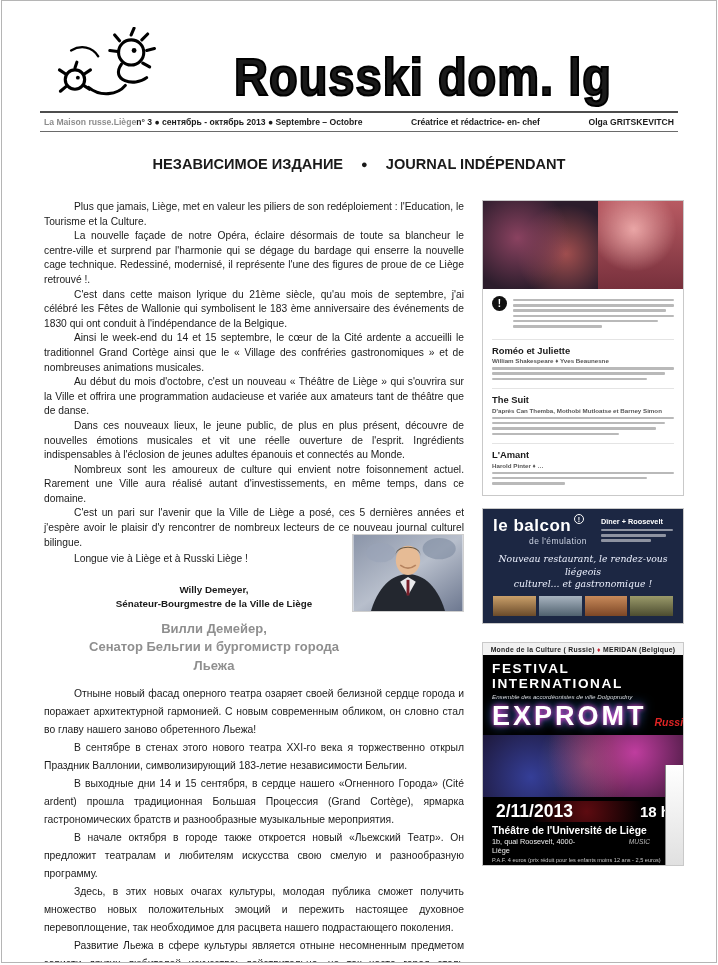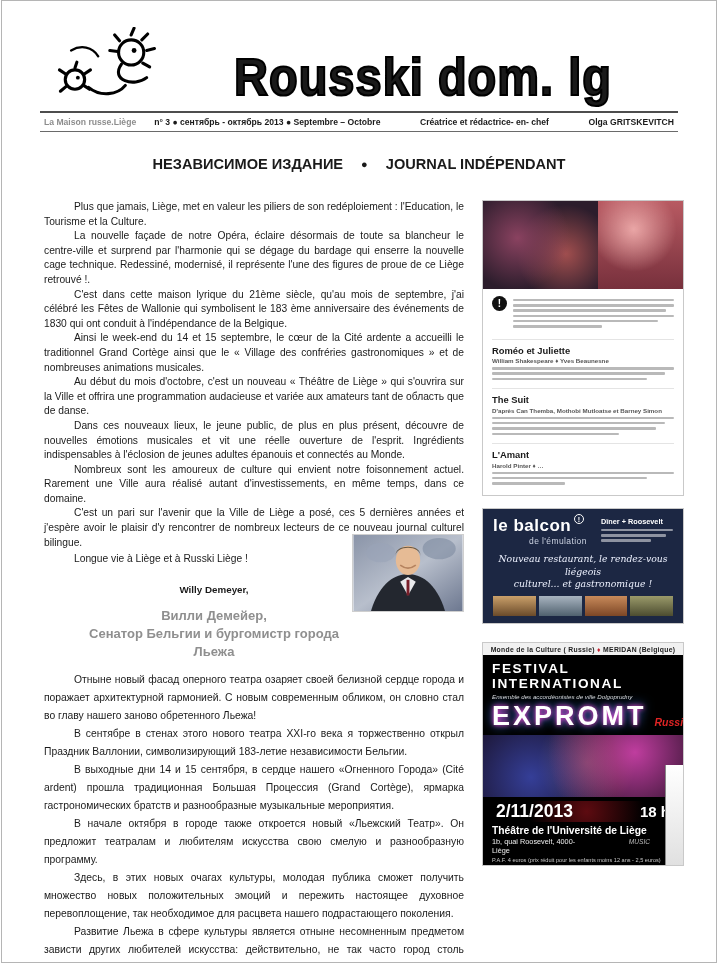--- a/index.html
+++ b/index.html
@@ -16,21 +16,21 @@
   .logo-box svg { width:126px; height:78px; display:block; }
   .title {
     flex:1; text-align:center; margin:0 0 2px 0; line-height:1;
     font-size:47px; font-weight:bold; letter-spacing:1px;
     -webkit-text-stroke:2px #000; transform:scaleY(1.1); transform-origin:bottom;
   }
   .rule-a { border-top:2px solid #4d4d4d; margin:0 38px; }
   .rule-b { border-top:1.5px solid #6a6a6a; margin:0 38px; }
   .meta { display:flex; justify-content:space-between; align-items:center;
           padding:4px 42px 4px 42px; font-size:8.6px; font-weight:bold; }
-  .meta-left { display:flex; gap:18px; }
+  .meta-left { display:flex; gap:0; }
   .meta-brand { color:#8d8d8d; }
   .headline { text-align:center; margin:24px 0 22px 0; font-size:14.6px; font-weight:bold; }
   .hl-dot { margin:0 18px; font-size:11px; position:relative; top:-1px; }
 
   
   .main { display:flex; gap:18px; padding:6px 36px 0 42px; }
   .col-left { width:420px; flex:none; }
   .para { font-size:10.25px; line-height:14.6px; text-align:justify; text-indent:30px; margin:0; }
   .ru-block .para { font-size:10.35px; line-height:18px; }
 
@@ -167,31 +167,32 @@
     <span>НЕЗАВИСИМОЕ ИЗДАНИЕ</span><span class="hl-dot">●</span><span>JOURNAL INDÉPENDANT</span>
   </div>
 
   <div class="main">
 
     <div class="col-left">
       <p class="para">Plus que jamais, Liège, met en valeur les piliers de son redéploiement : l'Education, le Tourisme et la Culture.</p>
       <p class="para">La nouvelle façade de notre Opéra, éclaire désormais de toute sa blancheur le centre-ville et surprend par l'harmonie qui se dégage du bardage qui enserre la nouvelle cage technique. Redessiné, modernisé, il représente l'une des figures de proue de ce Liège retrouvé !.</p>
       <p class="para">C'est dans cette maison lyrique du 21ème siècle, qu'au mois de septembre, j'ai célébré les Fêtes de Wallonie qui symbolisent le 183 ème anniversaire des événements de 1830 qui ont conduit à l'indépendance de la Belgique.</p>
       <p class="para">Ainsi le week-end du 14 et 15 septembre, le cœur de la Cité ardente a accueilli le traditionnel Grand Cortège ainsi que le « Village des confréries gastronomiques » et de nombreuses animations musicales.</p>
-      <p class="para">Au début du mois d'octobre, c'est un nouveau « Théâtre de Liège » qui s'ouvrira sur la Ville et offrira une programmation audacieuse et variée aux amateurs tant de область que de danse.</p>
+      <p class="para">Au début du mois d'octobre, c'est un nouveau « Théâtre de Liège » qui s'ouvrira sur la Ville et offrira une programmation audacieuse et variée aux amateurs tant de théâtre que de danse.</p>
       <p class="para">Dans ces nouveaux lieux, le jeune public, de plus en plus présent, découvre de nouvelles émotions musicales et vit une réelle ouverture de l'esprit. Ingrédients indispensables à l'éclosion de jeunes adultes épanouis et connectés au Monde.</p>
       <p class="para">Nombreux sont les amoureux de culture qui envient notre foisonnement actuel. Rarement une Ville aura réalisé autant d'investissements, en même temps, dans ce domaine.</p>
       <p class="para">C'est un pari sur l'avenir que la Ville de Liège a posé, ces 5 dernières années et j'espère avoir le plaisir d'y rencontrer de nombreux lecteurs de ce nouveau journal culturel bilingue.</p>
 
       <div class="photo-row">
         <div class="pr-left">
           <p class="para">Longue vie à Liège et à Russki Liège !</p>
           <div class="captions">
             <div class="cap-fr">
               <div>Willy Demeyer,</div>
+              <div>Sénateur-Bourgmestre de la Ville de Liège</div>
             </div>
             <div class="cap-ru">
               <div>Вилли Демейер,</div>
               <div>Сенатор Бельгии и бургомистр города Льежа</div>
             </div>
           </div>
         </div>
         <div class="photo">
           <svg viewBox="0 0 112 78">
             <defs>

